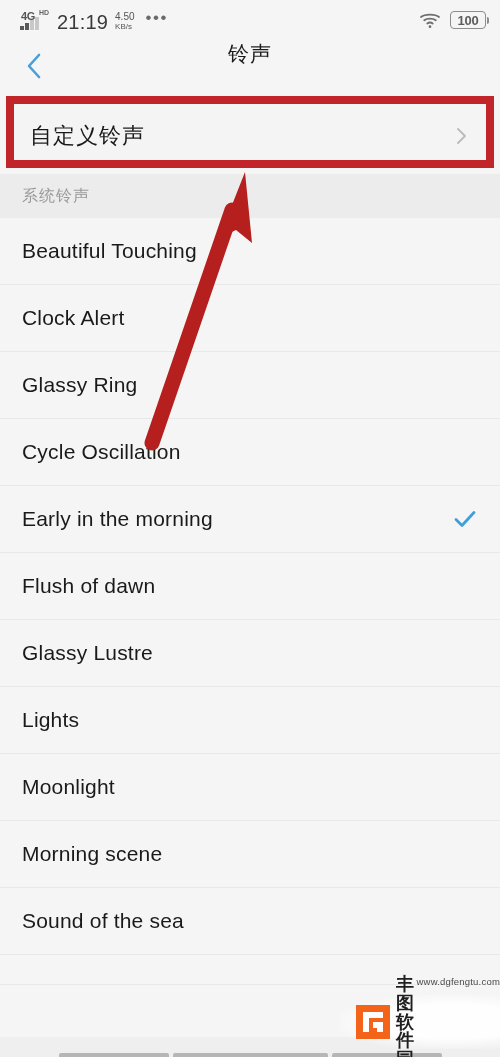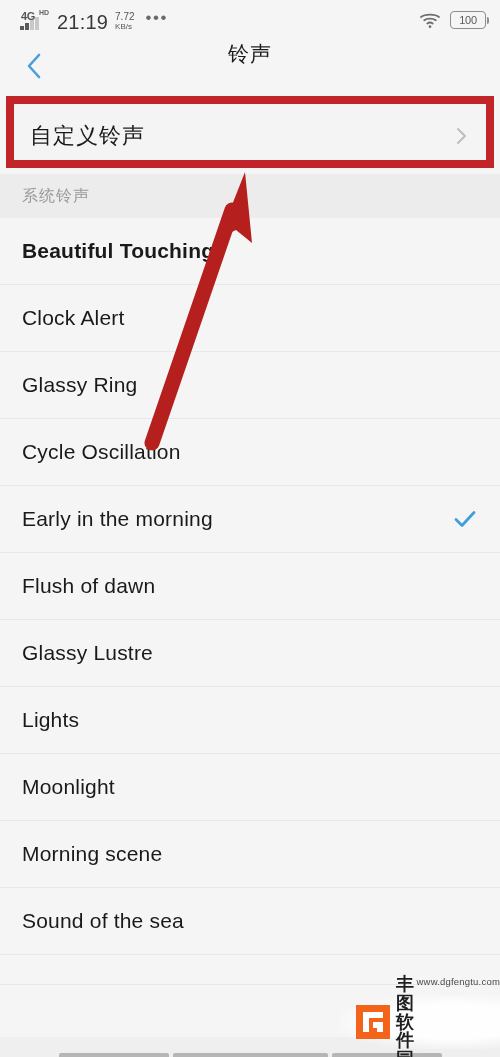--- a/index.html
+++ b/index.html
@@ -115,23 +115,23 @@
     content: "";
     position: absolute;
     right: -4px;
     top: 5px;
     width: 2.5px;
     height: 7px;
     background: #8d8d8d;
     border-radius: 0 2px 2px 0;
   }
   .battery span {
-    font-size: 11px;
+    font-size: 13px;
     color: #5c5c5c;
-    font-weight: normal;
+    font-weight: bold;
     letter-spacing: -0.3px;
   }
 
   
   .app-bar {
     position: relative;
     height: 52px;
     background: #f5f5f5;
     display: flex;
     align-items: flex-start;
@@ -215,21 +215,21 @@
     letter-spacing: 1px;
   }
   .list {
     background: #f5f5f5;
   }
   .list .row + .row::before,
   .list .row::after { content: none; }
   .list .row {
     border-bottom: 1px solid #e8e8e8;
   }
-  .list .row:first-child { border-top: none; font-weight: bold; }
+  .list .row:first-child { border-top: none; }
   .check-icon {
     margin-left: auto;
     width: 26px;
     height: 26px;
   }
   .row-partial {
     height: 30px;
     border-bottom: none;
   }
 
@@ -310,21 +310,21 @@
           <i></i>
             <i></i>
             <i></i>
             <i></i>
         </div>
         <div class="net-label">4G</div>
         <div class="net-hd">HD</div>
       </div>
       <div class="clock">21:19</div>
       <div class="netspeed">
-        <span class="num">7.72</span>
+        <span class="num">4.50</span>
         <span class="unit">KB/s</span>
       </div>
       <div class="dots">•••</div>
     </div>
     <div class="status-right">
       <svg class="wifi-icon" viewBox="0 0 24 20">
         <path d="M2 6.6 C6.2 3.1, 17.8 3.1, 22 6.6" stroke="#6e6e6e" stroke-width="2" fill="none" stroke-linecap="round"></path>
         <path d="M5.6 10.3 C8.6 7.9, 15.4 7.9, 18.4 10.3" stroke="#6e6e6e" stroke-width="2" fill="none" stroke-linecap="round"></path>
         <path d="M9 13.9 C10.6 12.7, 13.4 12.7, 15 13.9" stroke="#6e6e6e" stroke-width="2" fill="none" stroke-linecap="round"></path>
         <circle cx="12" cy="17.4" r="1.5" fill="#6e6e6e"></circle>

